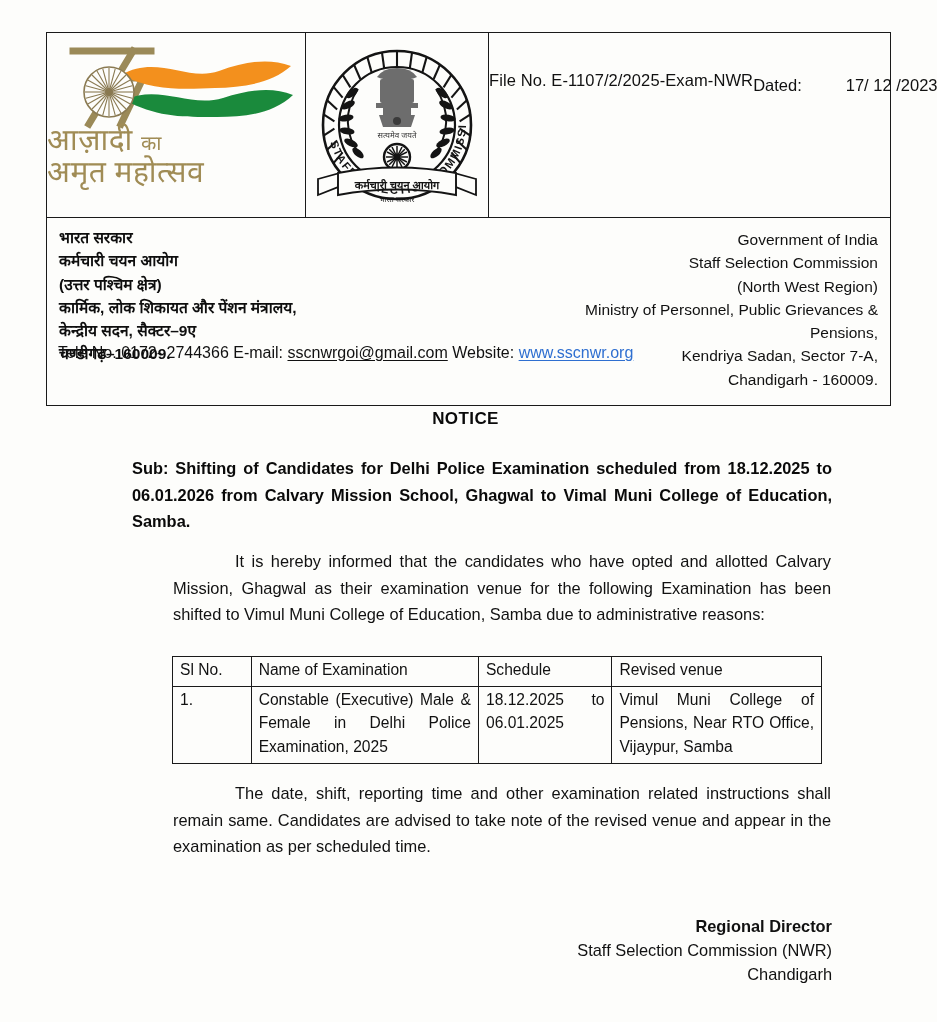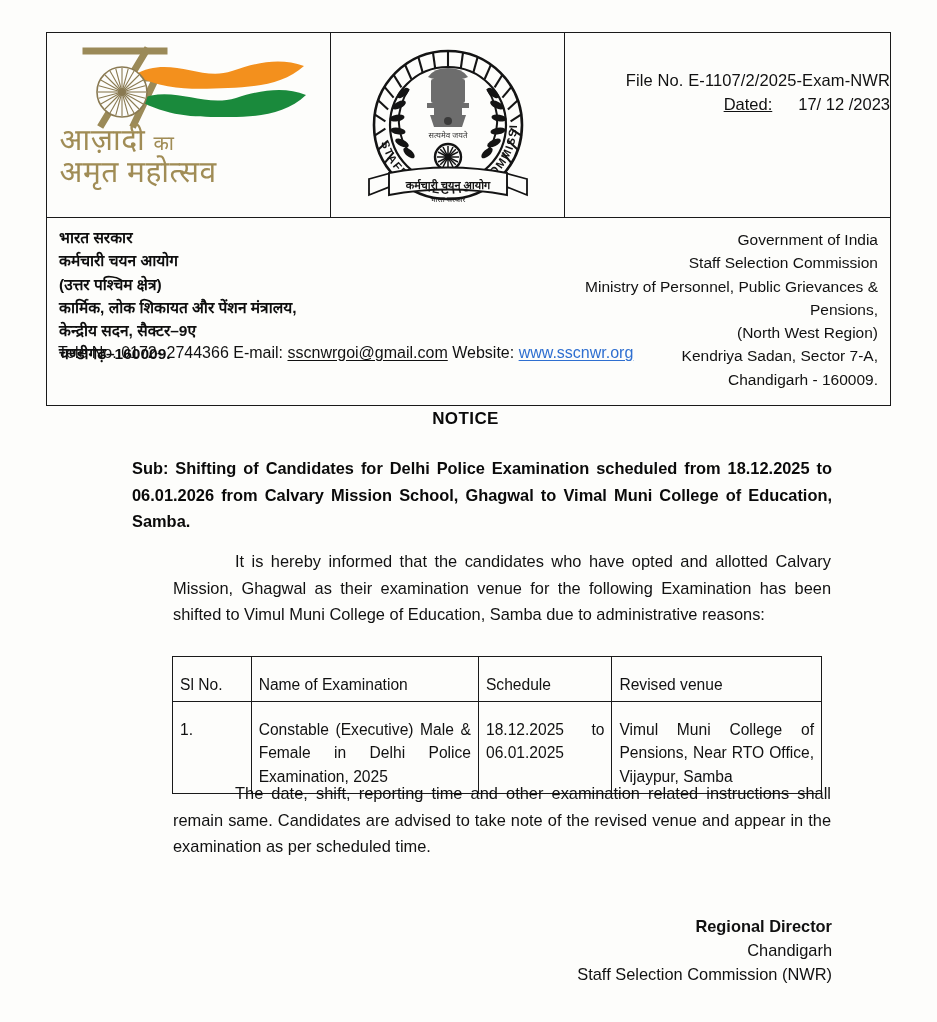--- a/index.html
+++ b/index.html
@@ -55,38 +55,38 @@
     border-right: 1.6px solid #1a1a1a;
     box-sizing: border-box;
     display: flex;
     align-items: center;
     justify-content: center;
   }
   .lh-cell-file {
     flex: 1;
     box-sizing: border-box;
     display: flex;
-    flex-direction: column;
-    align-items: flex-end;
+    flex-direction: row;
+    align-items: flex-start;
     justify-content: flex-start;
     padding-top: 38px;
   }
   .fileno {
     font-size: 16.5px;
     letter-spacing: .1px;
     white-space: nowrap;
     color: #111;
   }
   .dated-row {
     font-size: 16.5px;
     margin-top: 5px;
     white-space: nowrap;
     color: #111;
   }
-  .dated-row .dlabel { margin-right: 26px; text-decoration: underline; }
+  .dated-row .dlabel { margin-right: 44px; }
 
   
   .azadi {
     width: 258px;
     height: 172px;
     position: relative;
   }
   .azadi svg { display:block; }
   .azadi-text {
     position: absolute;
@@ -193,21 +193,21 @@
     left: 172px;
     top: 656px;
     width: 650px;
     border-collapse: collapse;
     font-size: 15.6px;
     color: #111;
   }
   .venue-table th,
   .venue-table td {
     border: 1.4px solid #1a1a1a;
-    padding: 16px 7px 4px 7px;
+    padding: 1px 7px 4px 7px;
     vertical-align: top;
     font-weight: normal;
     text-align: justify;
     text-justify: inter-word;
     line-height: 1.52;
   }
   .venue-table th { text-align: left; }
   .col-sl    { width: 71px; }
   .col-name  { width: 235px; }
   .col-sched { width: 126px; }
@@ -399,22 +399,22 @@
         <div>भारत सरकार</div>
         <div>कर्मचारी चयन आयोग</div>
         <div>(उत्तर पश्चिम क्षेत्र)</div>
         <div>कार्मिक, लोक शिकायत और पेंशन मंत्रालय,</div>
         <div>केन्द्रीय सदन, सैक्टर–9ए</div>
         <div>चण्डीगढ़–160009.</div>
       </div>
       <div class="lh-eng">
         <div>Government of India</div>
         <div>Staff Selection Commission</div>
+        <div>(North West Region)</div>
         <div>Ministry of Personnel, Public Grievances &amp; Pensions,</div>
-        <div>(North West Region)</div>
         <div>Kendriya Sadan, Sector 7-A,</div>
         <div>Chandigarh - 160009.</div>
       </div>
     </div>
   </div>
 
   <div class="lh-contact" style="left:58px; top:344px; bottom:auto;">
     <span>Tele No. 0172- 2744366</span>
     <span>E-mail:</span>
     <span class="mail">sscnwrgoi@gmail.com</span>
@@ -447,17 +447,17 @@
         <td>18.12.2025 to 06.01.2025</td>
         <td>Vimul Muni College of Pensions, Near RTO Office, Vijaypur, Samba</td>
       </tr>
     </tbody>
   </table>
 
   <div class="para p2">The date, shift, reporting time and other examination related instructions shall remain same. Candidates are advised to take note of the revised venue and appear in the examination as per scheduled time.</div>
 
   <div class="sign">
     <div class="role">Regional Director</div>
+    <div>Staff Selection Commission (NWR)</div>
     <div>Chandigarh</div>
-    <div>Staff Selection Commission (NWR)</div>
   </div>
 
 </div>
 
 </body></html>

